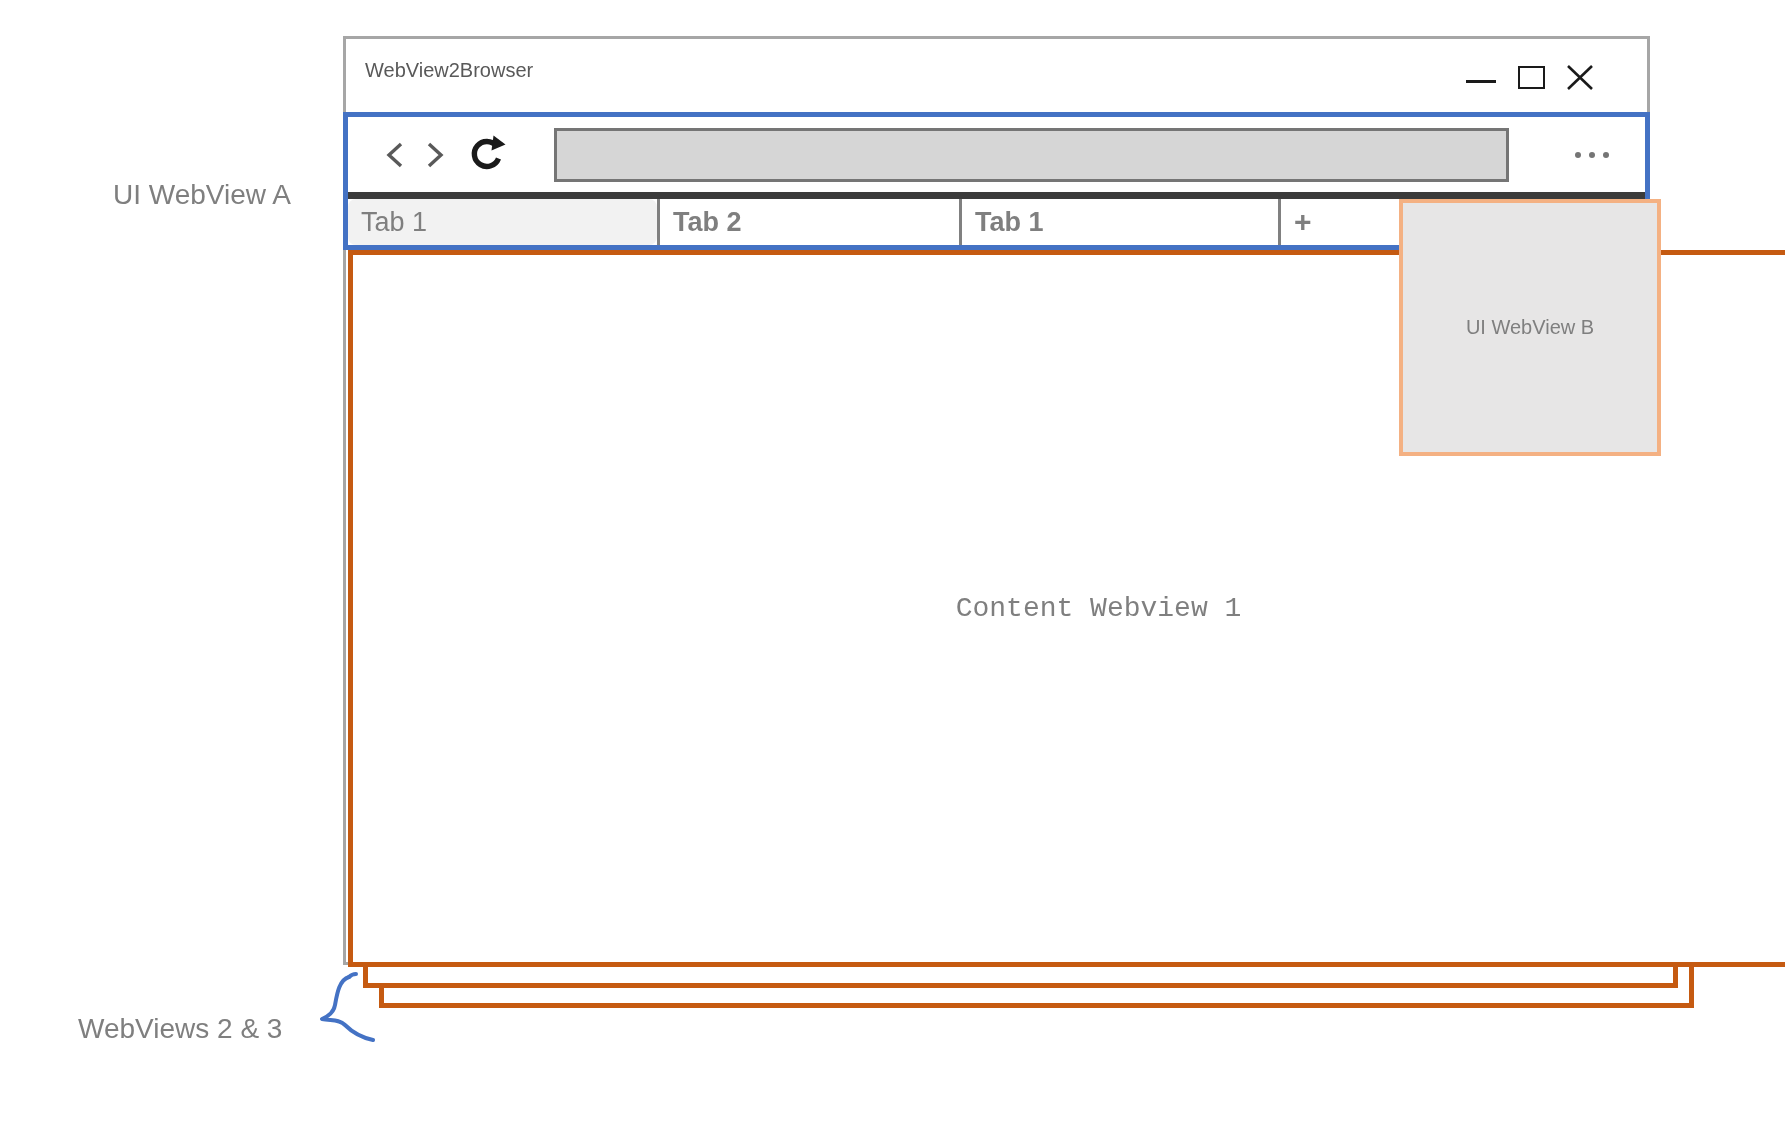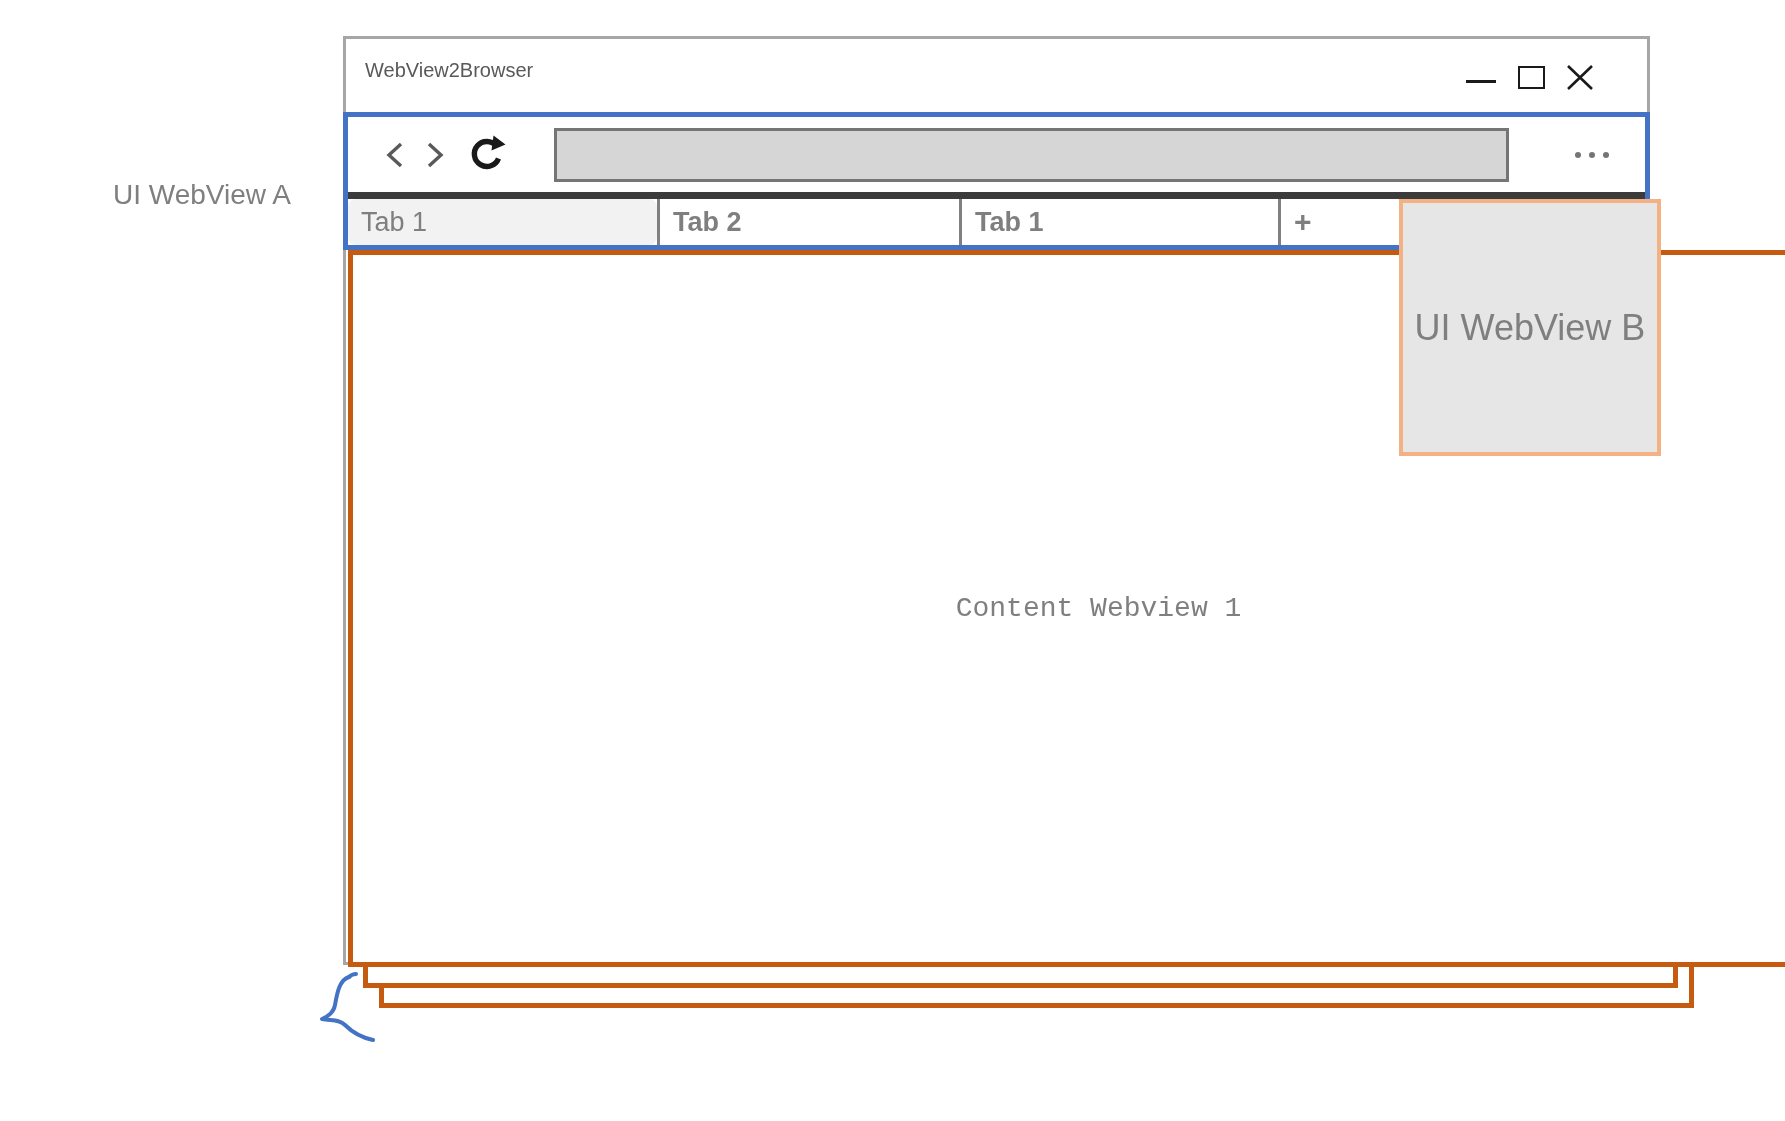--- a/index.html
+++ b/index.html
@@ -80,21 +80,21 @@
     font-size:28px;color:var(--label-text-gray,#7F7F7F);
   }
 
   
   #ui-panel-b{
     left:1399px;top:199px;width:262px;height:257px;
     border:4px solid var(--accent-peach,#F4B183);
     background:var(--panel-fill-gray,#E7E6E6);
     z-index:10;display:flex;align-items:center;justify-content:center;
   }
-  #ui-panel-b .panel-label{font-size:36px;color:var(--label-text-gray,#7F7F7F);white-space:nowrap;}
+  #ui-panel-b .panel-label{font-size:20px;color:var(--label-text-gray,#7F7F7F);white-space:nowrap;}
 
   
   #brace{left:310px;top:968px;z-index:12;}
   svg{display:block;}
 </style>
 </head>
 <body>
 
 <div class="abs side-label" id="label-a">UI WebView A</div>
 
@@ -161,13 +161,14 @@
 <div class="abs" id="ui-panel-b">
   <div class="panel-label">UI WebView B</div>
 </div>
 
 <svg class="abs" id="brace" width="70" height="80" viewBox="0 0 70 80">
   <path d="M 39 9 C 29 12, 27 26, 25 37 C 24 44, 19 48, 12 51 C 21 53, 29 51, 35 57 C 41 63, 49 69, 63 72" fill="none" stroke="#4472C4" stroke-width="4" stroke-linecap="round" stroke-linejoin="round"></path>
   <path d="M 39 9 C 41 7, 43 6, 46 6" fill="none" stroke="#4472C4" stroke-width="4" stroke-linecap="round"></path>
 </svg>
 
 <div class="abs side-label" id="label-hidden">
+  <div>WebViews 2 &amp; 3</div>
 </div>
 
 </body></html>

